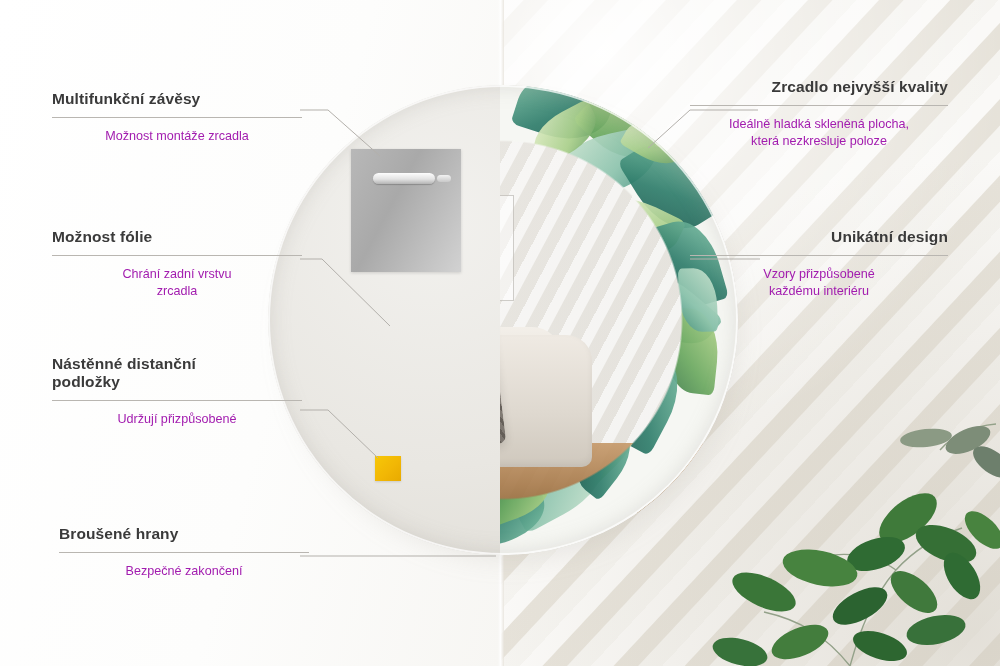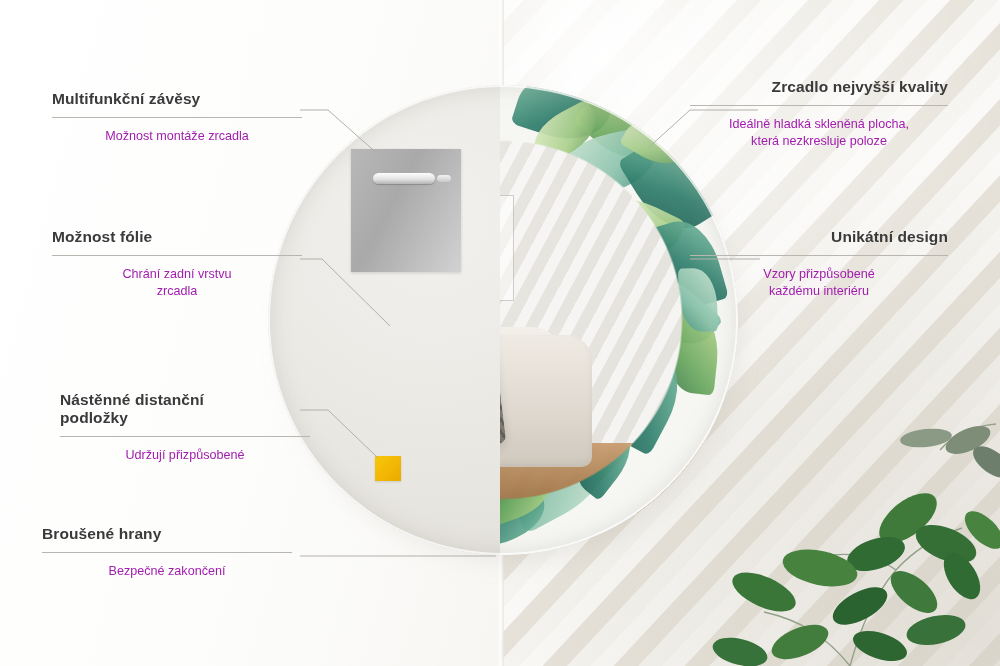--- a/index.html
+++ b/index.html
@@ -284,32 +284,32 @@
     <h3>Možnost fólie</h3>
     <div class="rule"></div>
     <p>Chrání zadní vrstvu</p>
     <p>zrcadla</p>
   </div>
   <svg class="leader" style="left:300px;top:254px;width:160px;height:90px;">
     <line x1="0" y1="5" x2="22" y2="5"></line>
     <line x1="22" y1="5" x2="90" y2="72"></line>
   </svg>
 
-  <div class="callout left-callout" style="left:60px;top:355px;width:250px;margin-top:36px;">
+  <div class="callout left-callout" style="left:52px;top:355px;width:250px;">
     <h3>Nástěnné distanční</h3>
     <h3>podložky</h3>
     <div class="rule"></div>
     <p>Udržují přizpůsobené</p>
   </div>
   <svg class="leader" style="left:300px;top:404px;width:170px;height:80px;">
     <line x1="0" y1="6" x2="28" y2="6"></line>
     <line x1="28" y1="6" x2="78" y2="54"></line>
   </svg>
 
-  <div class="callout left-callout" style="left:42px;top:525px;width:250px;">
+  <div class="callout left-callout" style="left:59px;top:525px;width:250px;">
     <h3>Broušené hrany</h3>
     <div class="rule"></div>
     <p>Bezpečné zakončení</p>
   </div>
   <svg class="leader" style="left:300px;top:552px;width:200px;height:20px;">
     <line x1="0" y1="4" x2="196" y2="4"></line>
   </svg>
 
   <div class="callout right-callout" style="left:690px;top:78px;width:258px;">
     <h3>Zrcadlo nejvyšší kvality</h3>

